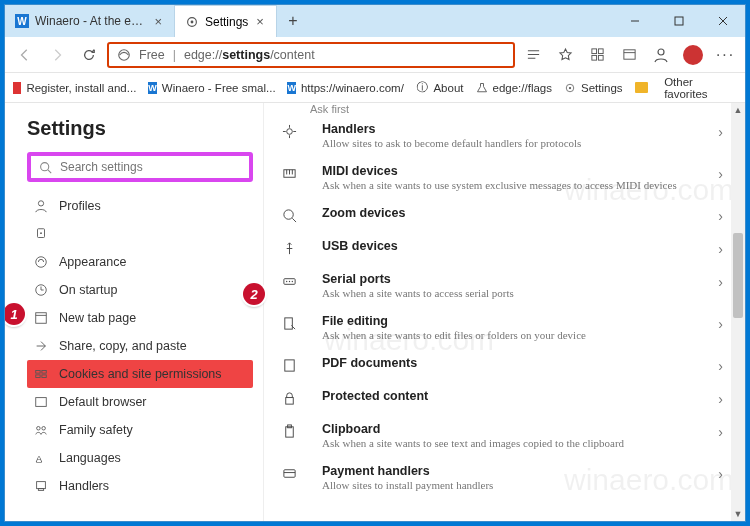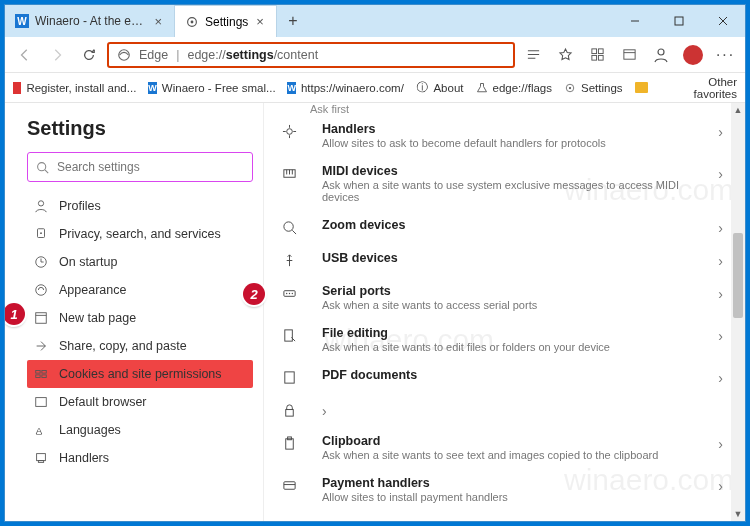--- a/index.html
+++ b/index.html
@@ -21,42 +21,42 @@
   .toolbar { height:36px; display:flex; align-items:center; padding:0 6px; gap:4px; border-bottom:1px solid #e5e5e5;}
   .navbtn { width:28px; height:28px; display:flex; align-items:center; justify-content:center; color:#888; border-radius:3px;}
   .navbtn.en { color:#444;}
   .addr { flex:1; height:26px; border:2px solid #d83b01; border-radius:3px; display:flex; align-items:center; padding:0 8px; gap:8px; font-size:12.5px; color:#666;}
   .addr .sep { color:#999;}
   .addr .urlpath { color:#666;}
   .addr .urlpath b { color:#222; font-weight:600;}
   .iconbtn { width:28px; height:28px; display:flex; align-items:center; justify-content:center; color:#555;}
   .ext-dot { width:20px;height:20px;border-radius:50%;background:#c33;}
   
-  .bookmarks { height:30px; display:flex; align-items:center; padding:0 8px; gap:12px; font-size:11.5px; color:#333; border-bottom:1px solid #e5e5e5;text-align:right;}
+  .bookmarks { height:30px; display:flex; align-items:center; padding:0 8px; gap:12px; font-size:11.5px; color:#333; border-bottom:1px solid #e5e5e5;}
   .bm { display:flex; align-items:center; gap:5px; white-space:nowrap; overflow:hidden; text-overflow:ellipsis; max-width:130px;}
   .bm .ico { width:14px;height:14px; display:flex; align-items:center; justify-content:center;}
   .bm-right { margin-left:auto; color:#333; display:flex; align-items:center; gap:16px;}
   .folder { width:14px;height:11px;background:#f0b429;border-radius:1px;}
   
   .content { flex:1; display:flex; overflow:hidden; position:relative;}
   .sidebar { width:258px; padding:14px 10px 10px 22px; overflow:hidden;}
   .sidebar h1 { font-size:20px; font-weight:600; margin-bottom:12px; color:#222;}
-  .search { display:flex; align-items:center; gap:8px; height:30px; border:1px solid #d946ef; border-radius:3px; padding:0 8px; margin-bottom:10px; font-size:12px; color:#777;}
+  .search { display:flex; align-items:center; gap:8px; height:30px; border:4px solid #d946ef; border-radius:3px; padding:0 8px; margin-bottom:10px; font-size:12px; color:#777;}
   .search input { border:0; outline:0; flex:1; font-size:12px; color:#333; background:transparent;}
   .navlist { display:flex; flex-direction:column;}
   .navitem { display:flex; align-items:center; gap:10px; height:28px; padding:0 6px; font-size:12.5px; color:#333; border-radius:2px;}
   .navitem.selected { background:#ef4444;}
   .navitem .ico { width:16px; display:flex; justify-content:center; color:#555;}
   .main { flex:1; overflow:hidden; position:relative; border-left:1px solid #eee;}
   .perm-list { position:absolute; inset:0; overflow:hidden auto; padding:6px 18px 9px 12px;}
   .perm { display:flex; align-items:flex-start; gap:24px; padding:7px 4px 8px 4px; cursor:default;}
   .perm .pico { width:18px; padding-top:2px; display:flex; justify-content:center; color:#444;}
   .perm .ptxt { flex:1;}
   .perm .ptitle { font-size:12.5px; font-weight:600; color:#222;}
-  .perm .pdesc { font-size:11px; color:#777; margin-top:1px;}
+  .perm .pdesc { font-size:11px; color:#777; margin-top:1px;font-family:Liberation Serif, serif;}
   .perm .chev { color:#777; font-size:14px; padding-top:2px;}
   .truncated { font-size:11px; color:#888; padding-left:34px; margin-top:-6px;}
   
   .watermark { position:absolute; color:rgba(0,0,0,0.06); font-size:30px; font-weight:400; pointer-events:none; white-space:nowrap;}
   
   .marker { position:absolute; width:22px;height:22px;border-radius:50%; background:#c8102e; color:#fff; font-size:13px; font-weight:700; font-style:italic; display:flex; align-items:center; justify-content:center; box-shadow:0 0 0 2px #fff, 0 2px 3px rgba(0,0,0,.4); z-index:50;}
   
   .scrollbar { position:absolute; right:0; top:0; bottom:0; width:14px; background:#f1f1f1;}
   .scroll-thumb { position:absolute; left:2px; right:2px; top:130px; height:85px; background:#c1c1c1; border-radius:2px;}
   .scroll-arrow { position:absolute; left:0; right:0; height:14px; display:flex; align-items:center; justify-content:center; color:#666; font-size:9px;}
@@ -121,21 +121,21 @@
           <path d="M14 2v3h-3" fill="none" stroke="#555" stroke-width="1.4"></path>
         </svg>
     </div>
     <div class="addr">
       <span>
           <svg width="14" height="14" viewBox="0 0 16 16">
             <circle cx="8" cy="8" r="6" fill="none" stroke="#666" stroke-width="1.3"></circle>
             <path d="M3 8c3-4 7-4 10 0" fill="none" stroke="#666" stroke-width="1.2"></path>
           </svg>
         </span>
-      <span>Edge</span>
+      <span>Free</span>
       <span class="sep">|</span>
       <span class="urlpath"><span>edge://</span><b>settings</b><span>/content</span></span>
     </div>
     <div class="iconbtn">
         <svg width="15" height="15" viewBox="0 0 16 16">
           <path d="M2 4h12M2 8h12M2 12h8" stroke="#555" stroke-width="1.3"></path>
         </svg>
       </div>
     <div class="iconbtn">
         <svg width="15" height="15" viewBox="0 0 16 16">
@@ -231,40 +231,39 @@
             </span>
             <span>Profiles</span>
           </div>
           <div class="navitem">
             <span class="ico">
               <svg width="14" height="14" viewBox="0 0 16 16">
                 <rect x="4" y="2" width="8" height="10" rx="1" fill="none" stroke="#555"></rect>
                 <circle cx="8" cy="7" r="1" fill="#555"></circle>
               </svg>
             </span>
-            <span>Privacy, search, and services</span>
+          </div>
+          <div class="navitem">
+            <span class="ico">
+              <svg width="14" height="14" viewBox="0 0 16 16">
+                <circle cx="8" cy="8" r="6" fill="none" stroke="#555"></circle>
+                <path d="M5 8a3 3 0 0 1 6 0" fill="none" stroke="#555"></path>
+              </svg>
+            </span>
+            <span>Appearance</span>
           </div>
           <div class="navitem">
             <span class="ico">
               <svg width="14" height="14" viewBox="0 0 16 16">
                 <circle cx="8" cy="8" r="6" fill="none" stroke="#555"></circle>
                 <line x1="8" y1="4" x2="8" y2="8" stroke="#555"></line>
                 <line x1="8" y1="8" x2="11" y2="8" stroke="#555"></line>
               </svg>
             </span>
             <span>On startup</span>
-          </div>
-          <div class="navitem">
-            <span class="ico">
-              <svg width="14" height="14" viewBox="0 0 16 16">
-                <circle cx="8" cy="8" r="6" fill="none" stroke="#555"></circle>
-                <path d="M5 8a3 3 0 0 1 6 0" fill="none" stroke="#555"></path>
-              </svg>
-            </span>
-            <span>Appearance</span>
           </div>
           <div class="navitem">
             <span class="ico">
               <svg width="14" height="14" viewBox="0 0 16 16">
                 <rect x="2" y="2" width="12" height="12" fill="none" stroke="#555"></rect>
                 <line x1="2" y1="5" x2="14" y2="5" stroke="#555"></line>
               </svg>
             </span>
             <span>New tab page</span>
           </div>
@@ -291,20 +290,30 @@
             <span class="ico">
               <svg width="14" height="14" viewBox="0 0 16 16">
                 <rect x="2" y="3" width="12" height="10" fill="none" stroke="#555"></rect>
               </svg>
             </span>
             <span>Default browser</span>
           </div>
           <div class="navitem">
             <span class="ico">
               <svg width="14" height="14" viewBox="0 0 16 16">
+                <circle cx="5" cy="6" r="2" fill="none" stroke="#555"></circle>
+                <circle cx="11" cy="6" r="2" fill="none" stroke="#555"></circle>
+                <path d="M2 13c1-3 5-3 6 0M8 13c1-3 5-3 6 0" fill="none" stroke="#555"></path>
+              </svg>
+            </span>
+            <span>Family safety</span>
+          </div>
+          <div class="navitem">
+            <span class="ico">
+              <svg width="14" height="14" viewBox="0 0 16 16">
                 <text x="2" y="12" font-size="11" fill="#555">A̲</text>
               </svg>
             </span>
             <span>Languages</span>
           </div>
           <div class="navitem">
             <span class="ico">
               <svg width="14" height="14" viewBox="0 0 16 16">
                 <rect x="3" y="3" width="10" height="8" fill="none" stroke="#555"></rect>
                 <rect x="5" y="11" width="6" height="2" fill="none" stroke="#555"></rect>
@@ -412,20 +421,23 @@
             </span>
             <span class="chev">›</span>
           </div>
           <div class="perm">
             <span class="pico">
               <svg width="15" height="15" viewBox="0 0 16 16">
                 <rect x="4" y="7" width="8" height="7" fill="none" stroke="#444"></rect>
                 <path d="M5 7V5a3 3 0 0 1 6 0v2" fill="none" stroke="#444"></path>
               </svg>
             </span>
+            <span class="ptxt">
+              <div class="ptitle">Protected content</div>
+            </span>
             <span class="chev">›</span>
           </div>
           <div class="perm">
             <span class="pico">
               <svg width="15" height="15" viewBox="0 0 16 16">
                 <rect x="4" y="3" width="8" height="11" fill="none" stroke="#444"></rect>
                 <rect x="6" y="1" width="4" height="3" fill="none" stroke="#444"></rect>
               </svg>
             </span>
             <span class="ptxt">

